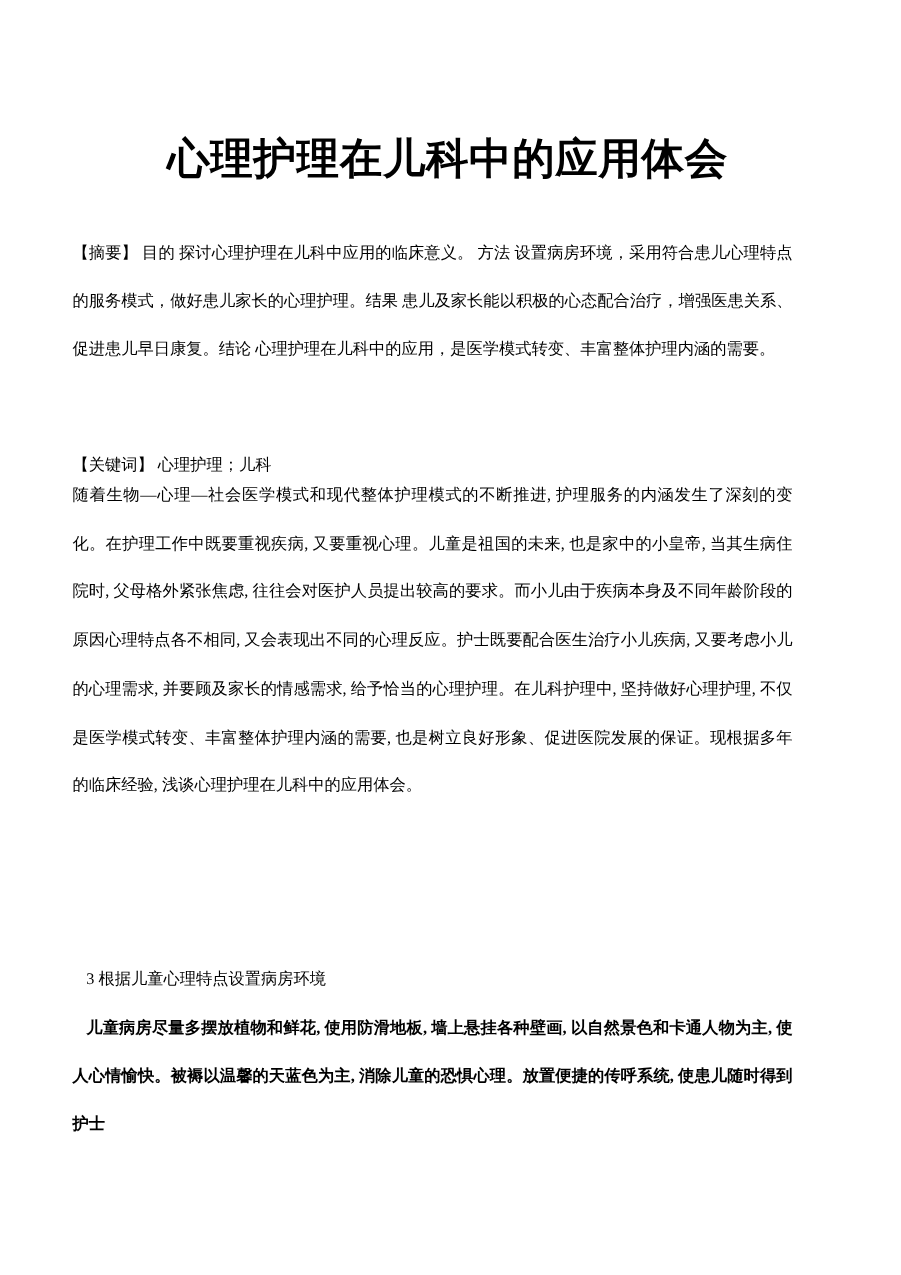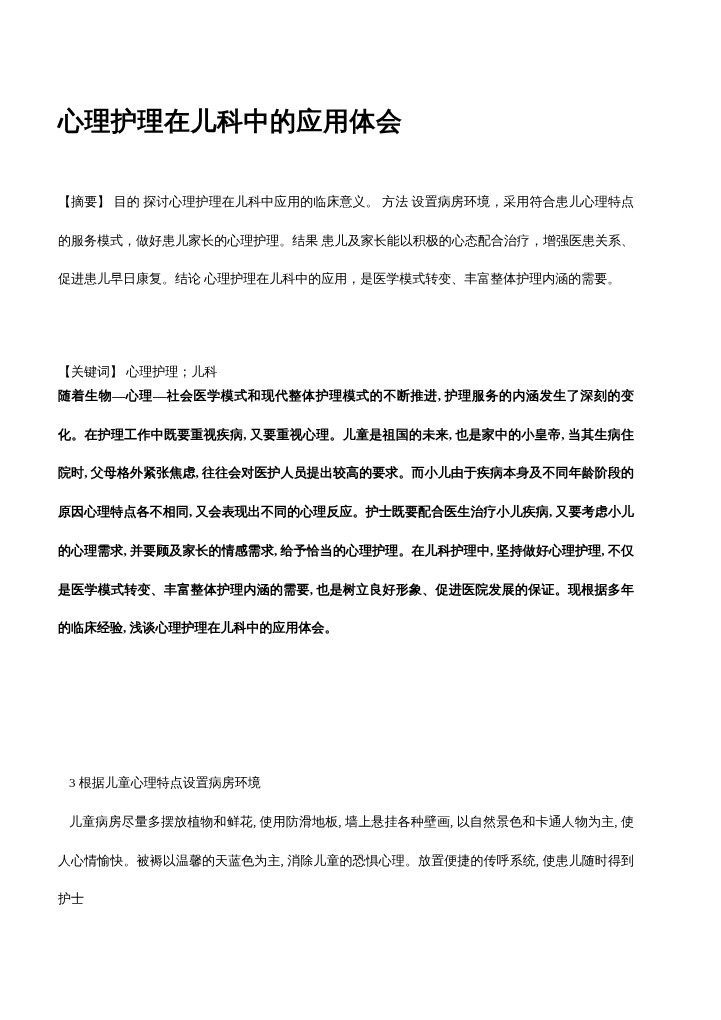--- a/index.html
+++ b/index.html
@@ -27,24 +27,25 @@
   .column {
     position: absolute;
     left: 58px;
     top: 0;
     width: 576px;
   }
 
   
   .doc-title {
     position: absolute;
-    left: 0;
+    left: 12px;
     top: 86px;
     width: 576px;
-    font-size: 26px;
+    text-align: center;
+    font-size: 34px;
     font-weight: bold;
     line-height: 38px;
     letter-spacing: 0.5px;
     white-space: pre;
   }
 
   
   .block {
     position: absolute;
     left: 0;
@@ -59,30 +60,31 @@
   }
 
   
   .block.bracketed {
     text-indent: 0;
   }
 
   
   .block.indent-half {
     text-indent: 11px;
+    font-weight: bold;
   }
 
   .block.heading {
     text-indent: 11px;
   }
 
   
   #abstract   { top: 170px; }
   #keywords   { top: 325px; margin-top: 28px; }
-  #intro      { top: 364px; font-weight: bold; }
+  #intro      { top: 364px; }
   #sec1-head  { top: 751px; }
   #sec1-body  { top: 790px; }
 </style>
 </head>
 <body>
 
 <div class="page">
   <div class="column">
 
     <h1 class="doc-title">心理护理在儿科中的应用体会</h1>

